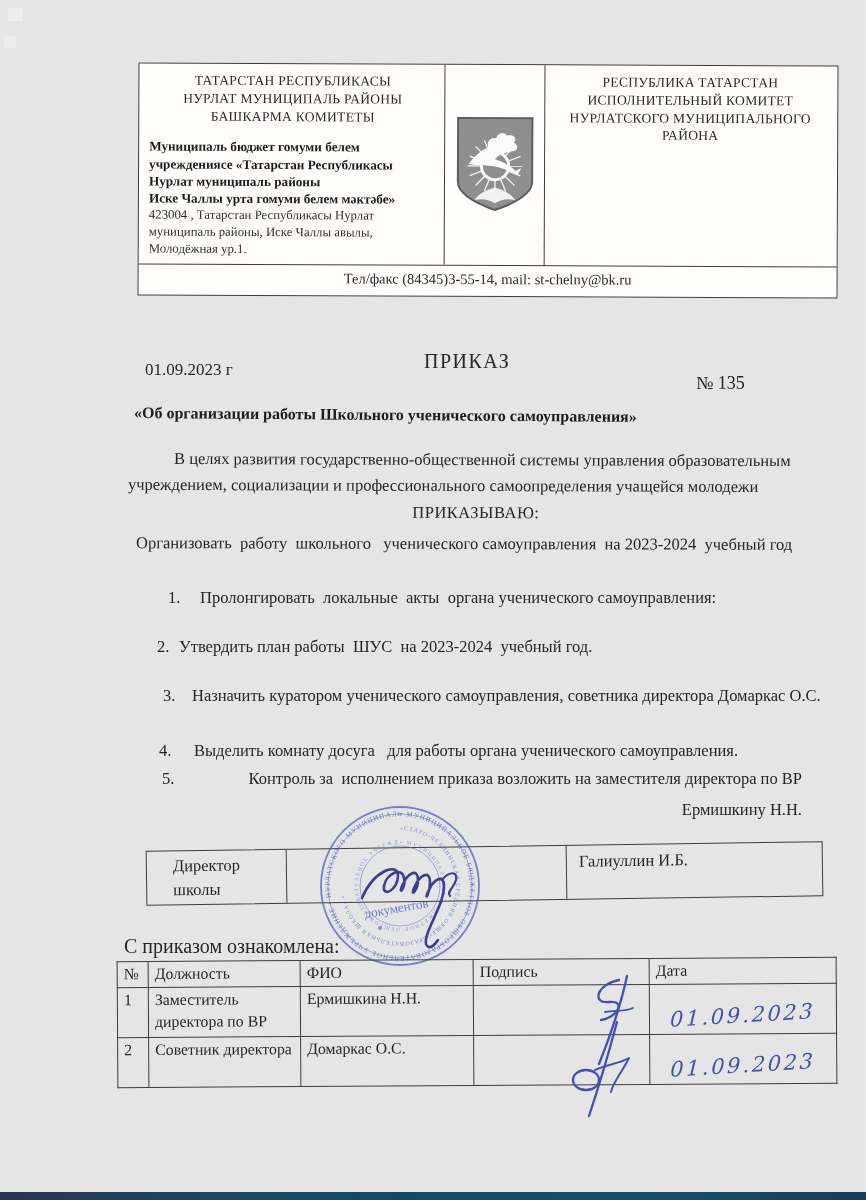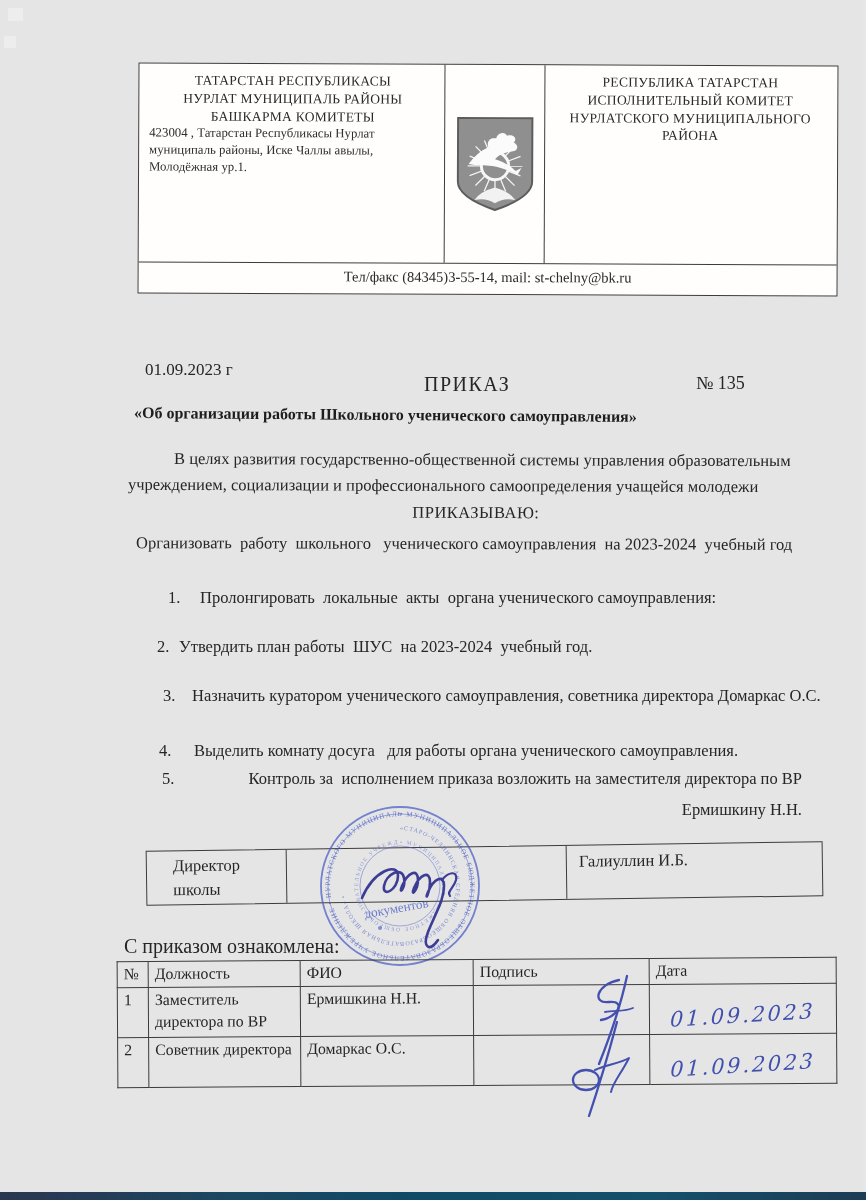--- a/index.html
+++ b/index.html
@@ -19,21 +19,21 @@
   .col-left  { width:306px; border-right:1.4px solid #3c3c3c; padding:8px 8px 6px 10px; }
   .col-center{ width:100px; border-right:1.4px solid #3c3c3c; display:flex; justify-content:center; align-items:flex-start; padding-top:50px; }
   .col-right { flex:1; padding:8px 10px 6px 8px; }
   .org-heading { text-align:center; font-size:13.5px; line-height:1.32; letter-spacing:.3px; white-space:pre-line; color:#2a2a2a; }
   .org-bold { margin-top:13px; font-weight:bold; font-size:13.2px; line-height:1.3; white-space:pre-line; color:#1c1c1c; }
   .org-bold-right { margin-top:4px; font-weight:bold; font-size:13.2px; line-height:1.3; white-space:pre-line; color:#1c1c1c; }
   .org-addr { font-size:12.8px; line-height:1.32; white-space:pre-line; color:#2e2e2e; }
   .contact-row { border-top:1.4px solid #3c3c3c; text-align:center; padding:5px 0 8px; font-size:14.5px; color:#2a2a2a; }
   
   .order-date   { position:absolute; left:145px; top:360px; font-size:17px; }
-  .order-title  { position:absolute; left:424px; top:373px; font-size:20px; letter-spacing:1.5px; }
+  .order-title  { position:absolute; left:424px; top:350px; font-size:20px; letter-spacing:1.5px; }
   .order-number { position:absolute; left:696px; top:373px; font-size:18px; }
   .subject      { position:absolute; left:134px; top:406px; font-size:16px; font-weight:bold; transform:rotate(0.45deg); white-space:nowrap; color:#1d1d1d; }
   
   .preamble { position:absolute; left:128px; top:447px; width:696px; font-size:16.5px; line-height:1.58; transform:rotate(0.2deg); }
   .preamble .ln1 { text-indent:46px; white-space:nowrap; }
   .preamble .ln2 { white-space:nowrap; }
   .resolve { text-align:center; margin-top:1px; letter-spacing:.5px; }
   .clause { position:absolute; left:136px; top:534px; font-size:16.5px; white-space:pre; transform:rotate(0.15deg); }
   .order-item { position:absolute; font-size:16.5px; line-height:1.9; }
   .order-item .marker { position:absolute; }
@@ -97,20 +97,24 @@
   <div class="smudge smudge-1"></div>
   <div class="smudge smudge-2"></div>
   <div class="edge-right"></div>
 
   <div class="header-box">
     <div class="header-cols">
       <div class="col-left">
         <div class="org-heading">ТАТАРСТАН  РЕСПУБЛИКАСЫ
 НУРЛАТ  МУНИЦИПАЛЬ  РАЙОНЫ
 БАШКАРМА КОМИТЕТЫ</div>
+        <div class="org-bold">      Муниципаль бюджет гомуми белем
+учреждениясе «Татарстан Республикасы
+Нурлат муниципаль районы
+Иске Чаллы урта гомуми  белем  мәктәбе»</div>
         <div class="org-addr">423004 , Татарстан Республикасы  Нурлат
 муниципаль районы, Иске Чаллы авылы,
 Молодёжная  ур.1.</div>
       </div>
       <div class="col-center">
 
         <svg width="88" height="98" viewBox="0 0 90 100">
           <path d="M7,3 H83 V68 Q83 84 45 97 Q7 84 7 68 Z" fill="#8f8f8f" stroke="#5c5c5c" stroke-width="2"></path>
           <g stroke="#f4f4f4" stroke-width="1.3">
             <line x1="45" y1="52" x2="45" y2="24"></line>

